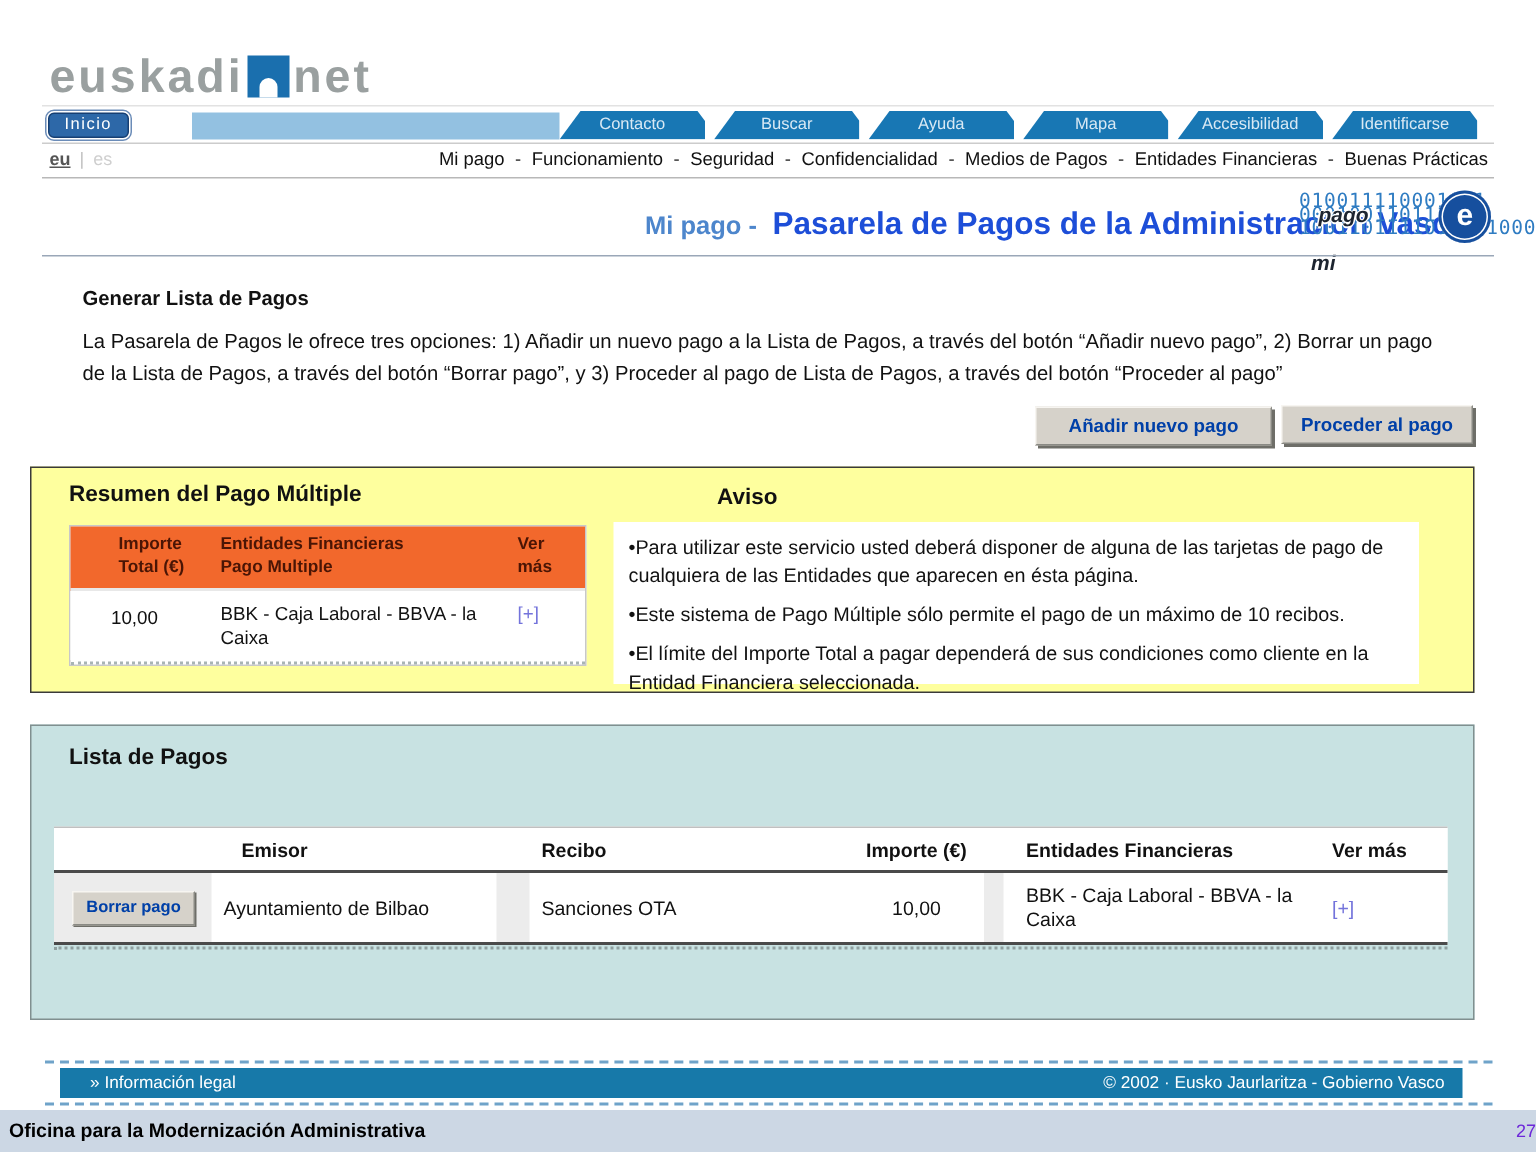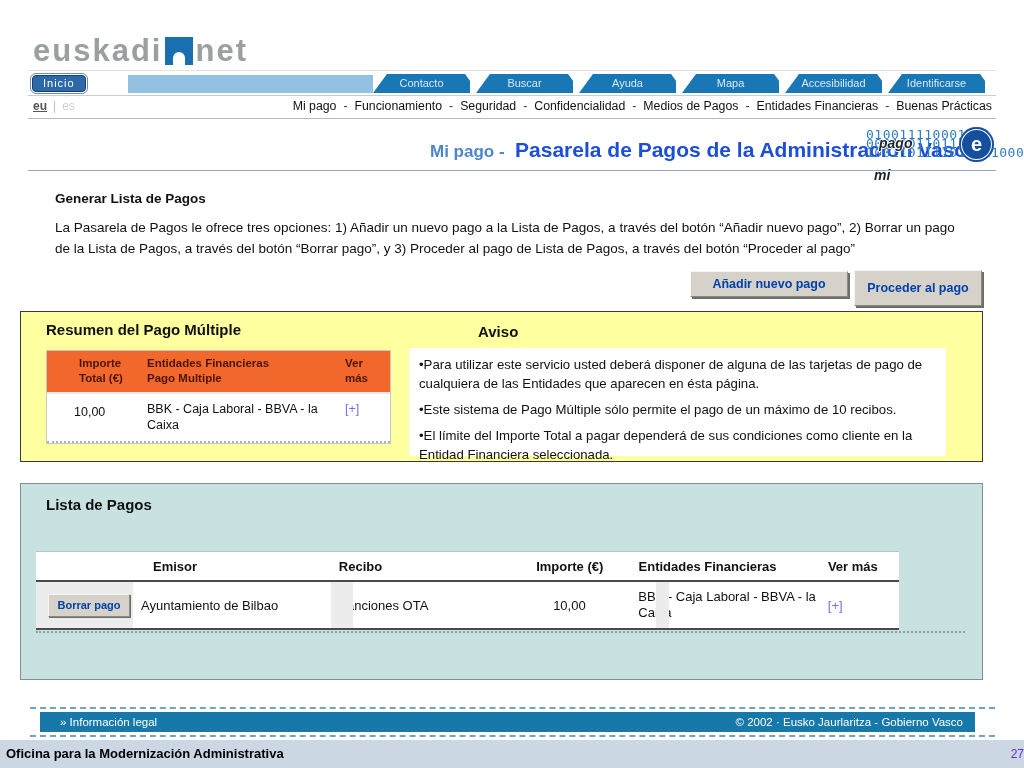--- a/index.html
+++ b/index.html
@@ -48,21 +48,21 @@
 
   .hr3 { position:absolute; left:28px; top:170px; width:968px; height:1px; background:#9aa7b8; }
 
   
   .intro-h { position:absolute; left:55px; top:191px; font-size:13.5px; font-weight:bold; }
   .intro-p { position:absolute; left:55px; top:217px; width:910px; font-size:13.5px; line-height:21px; }
 
   
   .btn3d { position:absolute; background:#d6d2ca; border:1px solid #8a8a84; border-top-color:#f7f5f1; border-left-color:#f7f5f1; box-shadow:2px 2px 0 #6e6e68; color:#0040a8; font-weight:bold; display:flex; align-items:center; justify-content:center; cursor:pointer; }
   .btn-add { left:690px; top:271px; width:158px; height:26px; font-size:12.5px; }
-  .btn-proceed { left:854px; top:270px; width:128px; height:36px; font-size:12.5px; }
+  .btn-proceed { left:854px; top:270px; width:128px; height:26px; font-size:12.5px; }
 
   
   .panel-yellow { position:absolute; left:20px; top:311px; width:963px; height:151px; background:#feff9e; border:1px solid #3a3a3a; }
   .resumen-title { position:absolute; left:25px; top:9px; font-size:15px; font-weight:bold; }
   .orange-table { position:absolute; left:25px; top:38px; width:345px; border:1px solid #c8c8c8; background:#fff; }
   .ot-head { display:flex; background:#f2682c; color:#4a1505; font-weight:bold; font-size:11.5px; line-height:15px; padding:5px 0 6px; border-bottom:2px solid #e8e8e8; }
   .ot-c1 { width:100px; padding-left:32px; }
   .ot-c2 { width:190px; }
   .ot-c3 { width:45px; padding-left:8px; }
   .ot-row { display:flex; background:#fff; font-size:12.5px; padding:7px 0; line-height:16px; }
@@ -70,21 +70,21 @@
   .plus-link { color:#7373db; cursor:pointer; }
   .ot-dots { border-bottom:2px dotted #a8b4b4; margin-top:1px; }
 
   .aviso-title { position:absolute; left:457px; top:11px; font-size:15px; font-weight:bold; }
   .aviso-box { position:absolute; left:388px; top:36px; width:537px; height:108px; background:#fff; padding:7px 10px 0; }
   .aviso-box .bullet { font-size:13.2px; line-height:19px; margin-bottom:7px; }
 
   
   .panel-teal { position:absolute; left:20px; top:483px; width:963px; height:197px; background:#c8e2e2; border:1px solid #808f8f; }
   .lista-title { position:absolute; left:25px; top:12px; font-size:15px; font-weight:bold; }
-  .lista-table { position:absolute; left:15px; top:67px; width:863px; background:#fff; border-top:1px solid #c0c0c0; border-bottom:2px solid #4a4a4a; }
+  .lista-table { position:absolute; left:15px; top:67px; width:929px; background:#fff; border-top:1px solid #c0c0c0; border-bottom:2px solid #4a4a4a; }
   .lt-head { display:flex; align-items:center; height:30px; background:#fff; font-size:13px; font-weight:bold; border-bottom:2px solid #4a4a4a; }
   .lt-row { position:relative; display:flex; align-items:center; height:46px; background:#fff; font-size:13px; }
   .c1 { width:105px; } .c2 { width:205px; } .c3 { width:210px; }
   .c4 { width:110px; text-align:center; } .c5 { width:210px; } .c6 { width:89px; }
   .lt-head .c2 { padding-left:20px; } .lt-head .c3 { padding-left:15px; }
   .lt-head .c5 { padding-left:18px; } .lt-head .c6 { padding-left:12px; }
   .lt-row .c1 { height:100%; background:#ececec; display:flex; align-items:center; }
   .lt-row .c2 { padding-left:8px; } .lt-row .c3 { padding-left:15px; }
   .lt-row .c5 { padding-left:18px; line-height:16px; } .lt-row .c6 { padding-left:12px; }
   .gap-strip { position:absolute; top:0; bottom:0; background:#ececec; }

